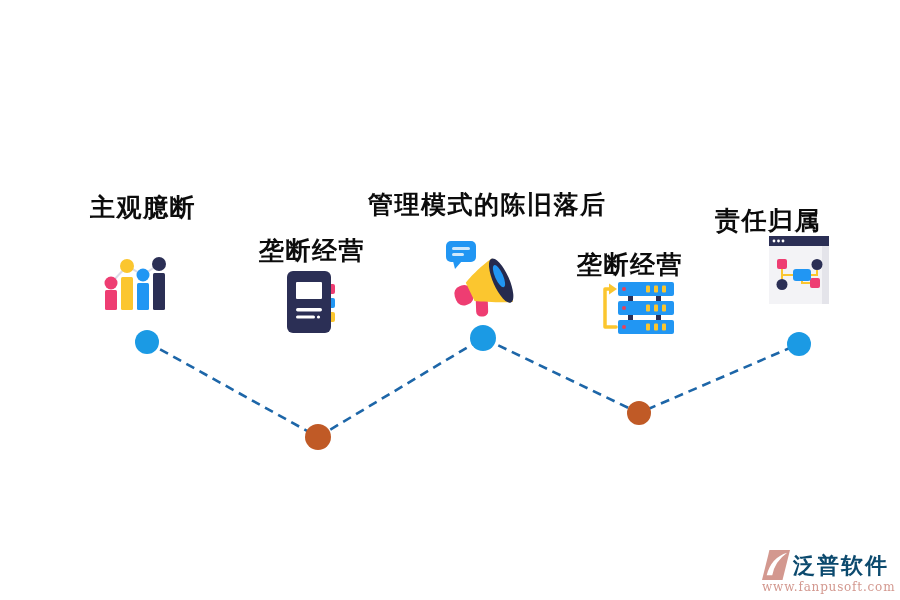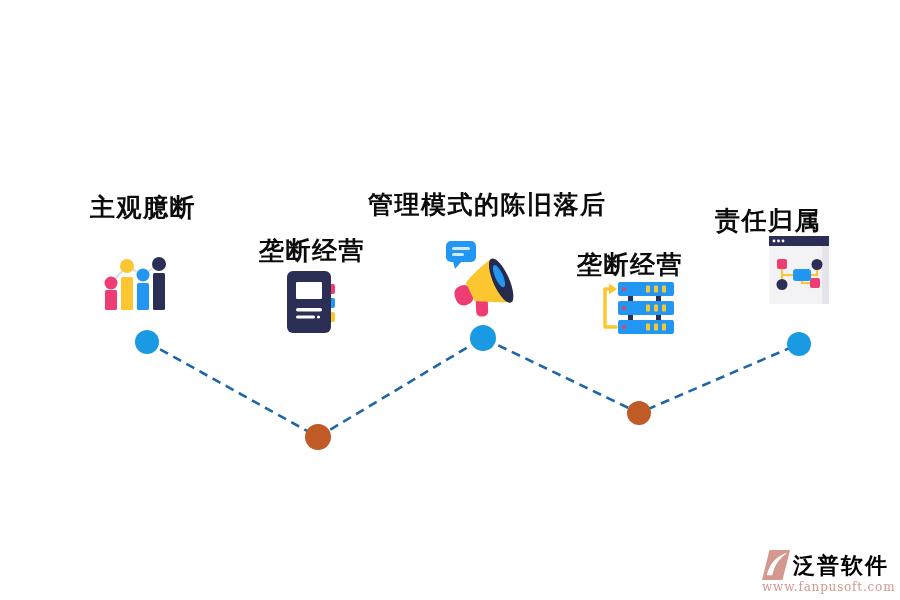--- a/index.html
+++ b/index.html
@@ -24,21 +24,21 @@
   .icon-4{left:600px;top:282px;}
   .icon-5{left:769px;top:236px;}
   #timeline-svg{position:absolute;left:0;top:0;width:900px;height:600px;}
   #watermark{
     position:absolute;left:762px;top:550px;width:132px;
     font-family:"DejaVu Serif", serif;text-align:center;
   }
   #watermark .brand-row{display:flex;align-items:flex-start;justify-content:flex-start;}
   #watermark .brand-text{
     font-size:22px;font-weight:700;letter-spacing:2px;line-height:30px;
-    white-space:nowrap;color:#000000;
+    white-space:nowrap;color:#0c4a6e;
   }
   #watermark .brand-url{
     font-size:12px;letter-spacing:0.8px;margin-top:-4px;color:#d3988f;
     white-space:nowrap;
   }
 </style>
 </head>
 <body>
 
 <div id="canvas">

